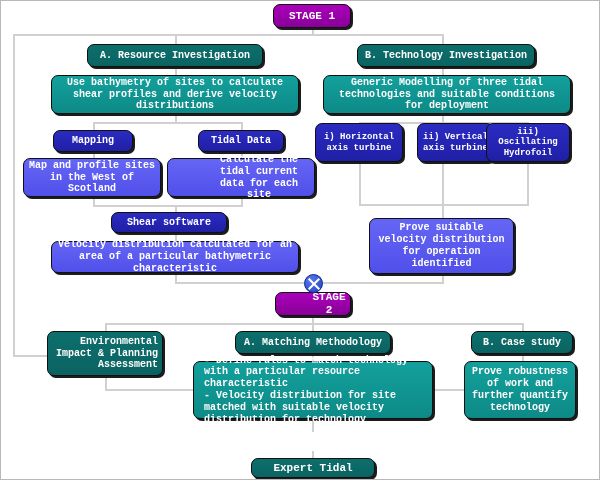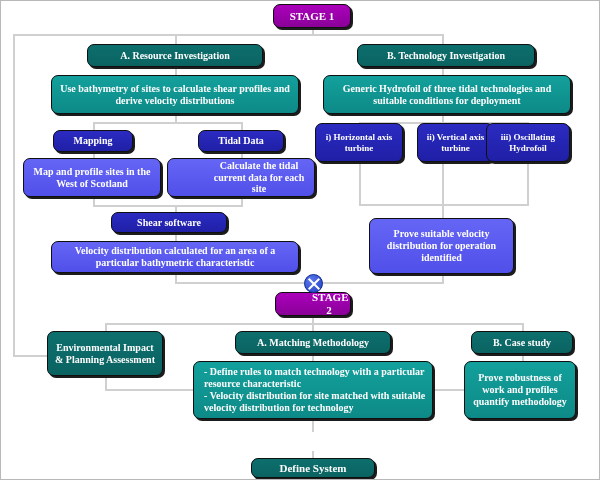--- a/index.html
+++ b/index.html
@@ -5,21 +5,21 @@
   html, body {
     margin: 0;
     padding: 0;
     background: #ffffff;
   }
   #canvas {
     position: relative;
     width: 600px;
     height: 480px;
     background: #ffffff;
-    font-family: Liberation Serif, serif;
+    font-family: Liberation Mono, monospace;
     overflow: hidden;
     border: 1px solid #b8b8b8;
     box-sizing: border-box;
   }
 
   
   .line {
     position: absolute;
     background: #d0d0d0;
   }
@@ -183,21 +183,21 @@
 
   <div class="node teal fs10" style="left:50px; top:74px; width:248px; height:39px;">
     <span>Use bathymetry of sites to calculate shear profiles and derive velocity distributions</span>
   </div>
 
   <div class="node teal-dark fs10" style="left:356px; top:43px; width:178px; height:23px;">
     <span>B. Technology Investigation</span>
   </div>
 
   <div class="node teal fs10" style="left:322px; top:74px; width:248px; height:39px;">
-    <span>Generic Hydrofoil of three tidal technologies and suitable conditions for deployment</span>
+    <span>Generic Modelling of three tidal technologies and suitable conditions for deployment</span>
   </div>
 
   <div class="node blue-dark fs10" style="left:52px; top:129px; width:80px; height:22px;">
     <span>Mapping</span>
   </div>
 
   <div class="node blue-dark fs10" style="left:197px; top:129px; width:86px; height:22px;">
     <span>Tidal Data</span>
   </div>
 
@@ -232,39 +232,39 @@
   <div class="node blue fs10" style="left:368px; top:217px; width:145px; height:56px;">
     <span>Prove suitable velocity distribution for operation identified</span>
   </div>
 
   <div class="xmark" style="left:303px; top:273px;"></div>
 
   <div class="node purple fs11" style="left:274px; top:291px; width:76px; height:24px;padding-left:36px;">
     <span>STAGE 2</span>
   </div>
 
-  <div class="node teal-dark fs10" style="left:46px; top:330px; width:116px; height:45px;">
+  <div class="node teal-dark fs10" style="left:46px; top:330px; width:116px; height:45px;text-align:right;">
     <span>Environmental Impact &amp; Planning Assessment</span>
   </div>
 
   <div class="node teal-dark fs10" style="left:234px; top:330px; width:156px; height:23px;">
     <span>A. Matching Methodology</span>
   </div>
 
   <div class="node teal fs10 left-align" style="left:192px; top:360px; width:240px; height:58px; white-space:pre-line;">
     <span>- Define rules to match technology with a particular resource characteristic
 - Velocity distribution for site matched with suitable velocity distribution for technology</span>
   </div>
 
   <div class="node teal-dark fs10" style="left:470px; top:330px; width:102px; height:23px;">
     <span>B. Case study</span>
   </div>
 
   <div class="node teal fs10" style="left:463px; top:360px; width:112px; height:58px;">
-    <span>Prove robustness of work and profiles quantify methodology</span>
+    <span>Prove robustness of work and further quantify technology</span>
   </div>
 
 
   <div class="node teal-dark fs11" style="left:250px; top:457px; width:124px; height:20px;">
-    <span>Define System</span>
+    <span>Expert Tidal</span>
   </div>
 
 </div>
 
 </body></html>

